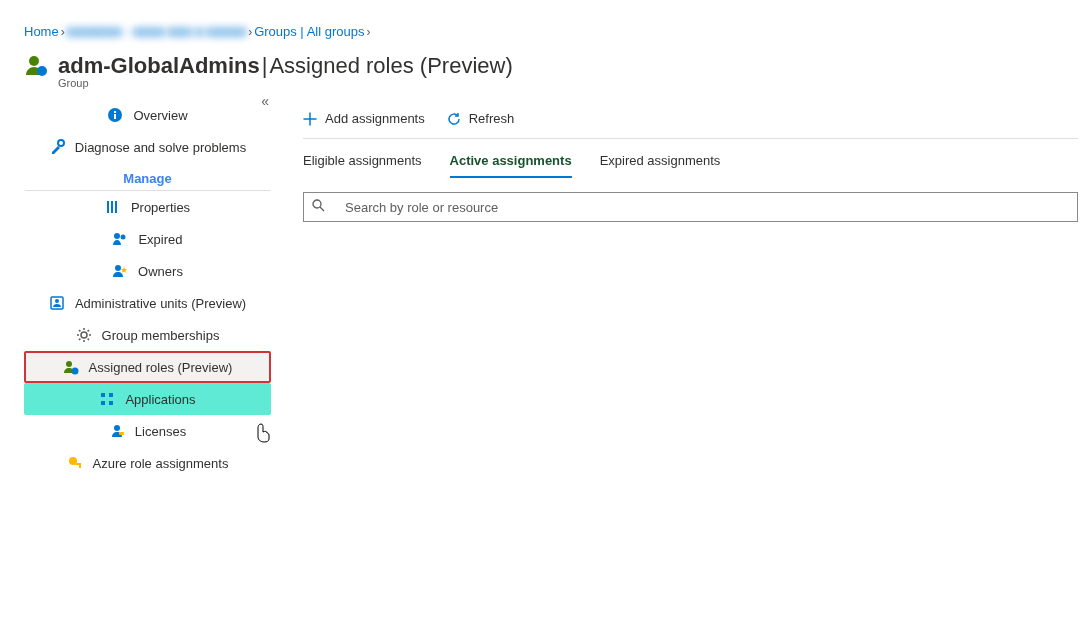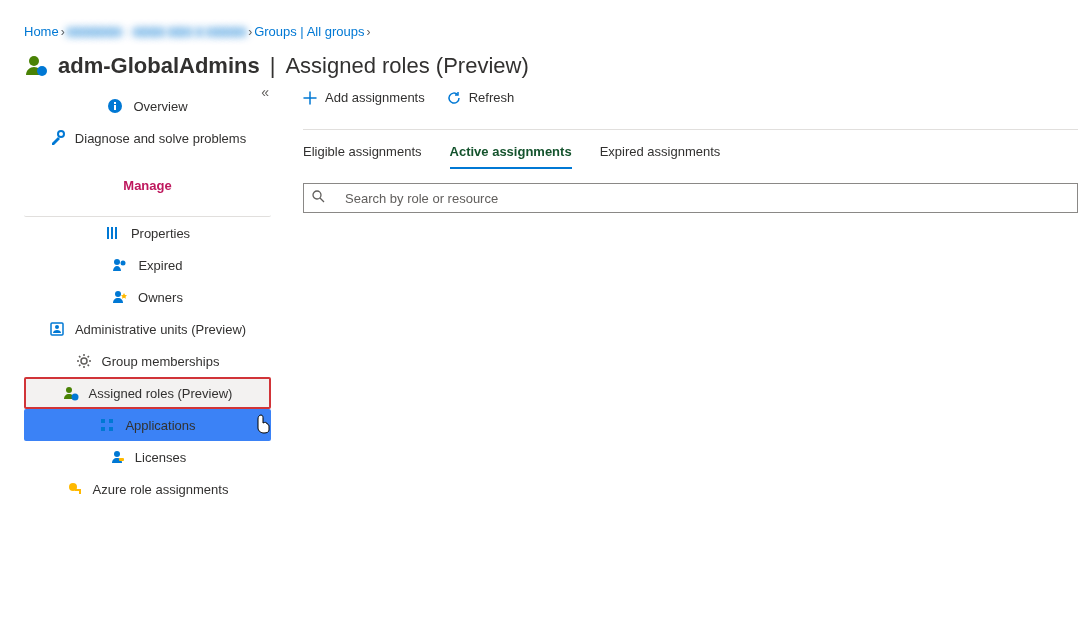--- a/index.html
+++ b/index.html
@@ -34,21 +34,21 @@
   .page-header {
     display: flex;
     align-items: flex-start;
     gap: 10px;
     margin-bottom: 4px;
   }
   .page-header .group-icon svg { width: 24px; height: 24px; }
   .page-header .title-line {
     display: flex;
     align-items: baseline;
-    gap: 10px;
+    gap: 2px;
     font-size: 22px;
     font-weight: 400;
     color: #323130;
     justify-content: space-between;
   }
   .page-header .title-strong { font-weight: 600; }
   .page-header .subtitle { font-size: 11px; color: #605e5c; margin-top: -2px; }
 
   
   .body {
@@ -77,33 +77,33 @@
     height: 32px;
     padding: 0 6px;
     font-size: 13px;
     color: #323130;
     cursor: pointer;
     border-radius: 2px;
     justify-content: center;
   }
   .nav-item.section-label {
     font-weight: 600;
-    color: #be185d;
+    color: #3b82f6;
     cursor: default;
-    margin-top: 24px;
+    margin-top: 8px;
     border-bottom: 1px solid #e1dfdd;
-    padding-bottom: 23px;
+    padding-bottom: 4px;
     height: auto;
   }
   .nav-item .icon { width: 16px; height: 16px; display:flex; align-items:center; justify-content:center; }
   .nav-item.selected {
     background: #f3f2f1;
   }
   .nav-item.hover {
-    background: #3b82f6;
+    background: #5eead4;
   }
   .nav-item.highlight-red {
     outline: 2px solid #d13438;
     outline-offset: -2px;
   }
   .pointer-cursor {
     position: absolute;
     left: 232px;
     top: 324px;
     font-size: 15px;
@@ -112,21 +112,21 @@
 
   
   .main {
     flex: 1;
     padding-left: 24px;
     padding-right: 12px;
     position: relative;
   }
   .toolbar {
     display: flex;
-    align-items: flex-start;
+    align-items: center;
     gap: 22px;
     height: 40px;
     border-bottom: 1px solid #e1dfdd;
   }
   .toolbar .tool {
     display: flex;
     align-items: center;
     gap: 8px;
     color: #323130;
     font-size: 13px;
@@ -213,20 +213,21 @@
           <path d="M2 22c0-5 4-8 8-8s8 3 8 8" fill="#498205"></path>
           <circle cx="18" cy="18" r="5" fill="#0078d4"></circle>
         </svg>
     </div>
     <div>
       <div class="title-line">
         <span class="title-strong">adm-GlobalAdmins</span>
         <span>|</span>
         <span>Assigned roles (Preview)</span>
       </div>
+      <div class="subtitle">Group</div>
     </div>
   </div>
 
   <div class="body">
 
     <aside class="sidebar">
       <div class="collapse-caret">«</div>
 
       <div class="nav-item">
         <span class="icon c-blue">

